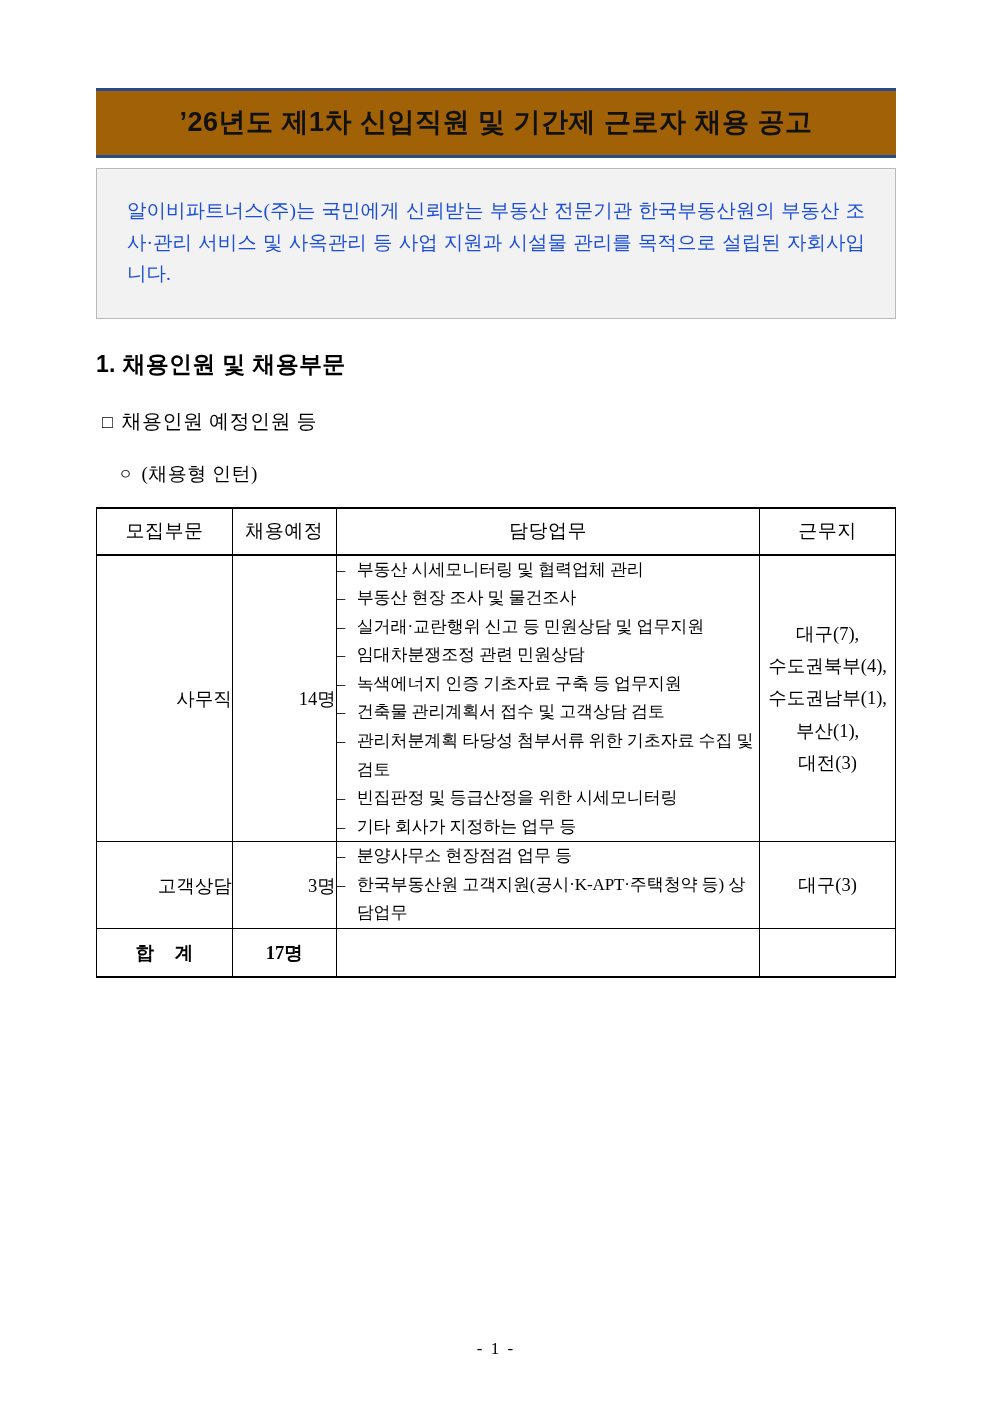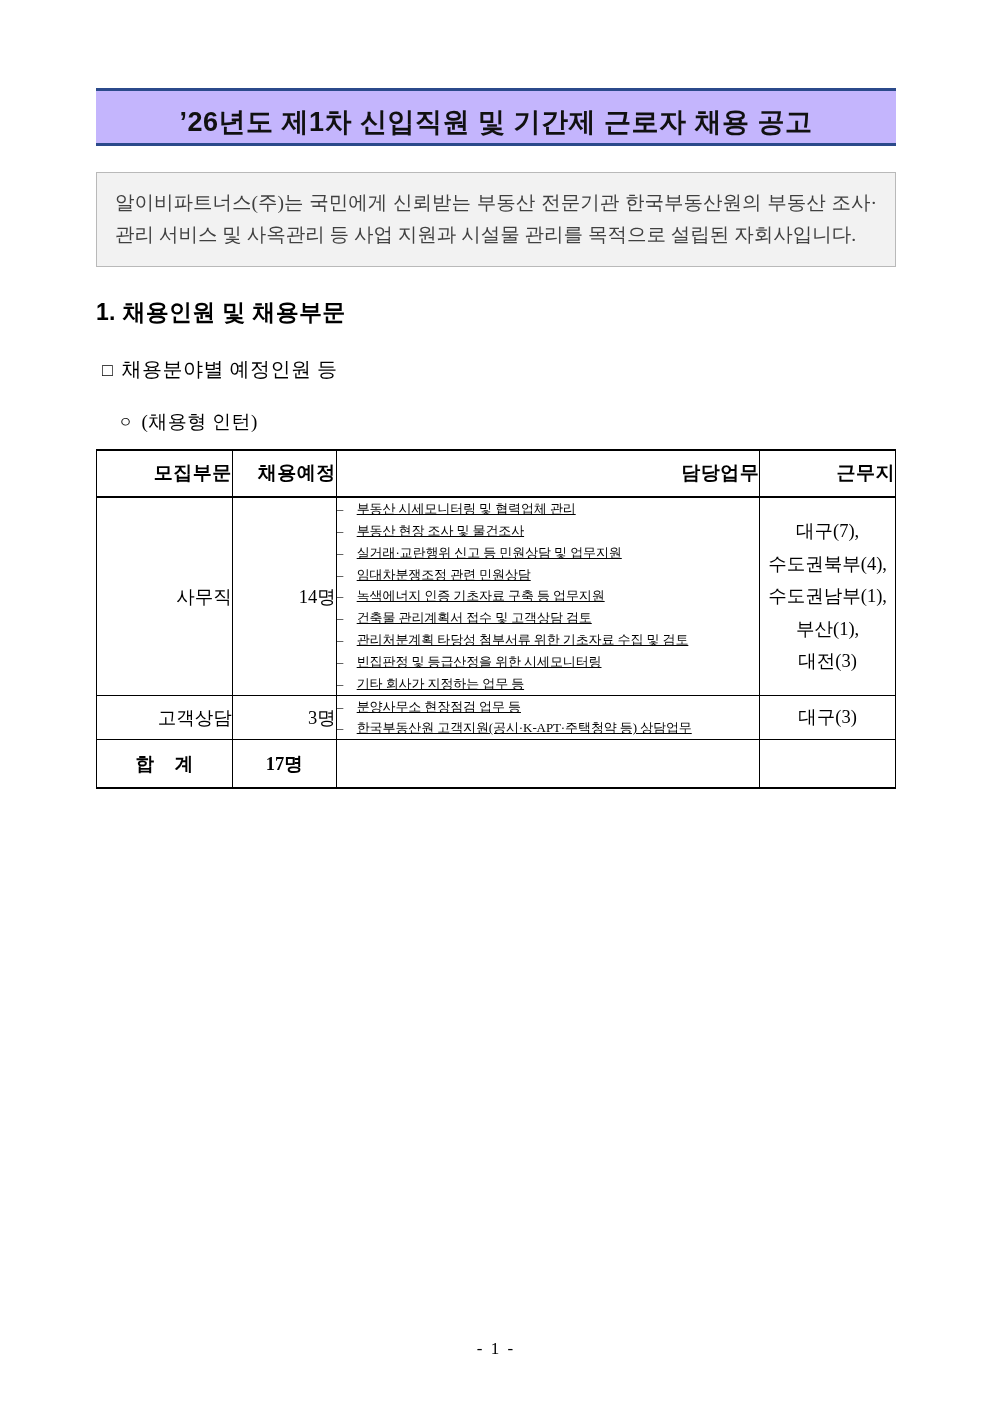--- a/index.html
+++ b/index.html
@@ -19,47 +19,47 @@
     width: 992px;
     height: 1403px;
     box-sizing: border-box;
     padding: 88px 96px 0 96px;
   }
 
   
   .title-box {
     border-top: 3px solid #2b4a8b;
     border-bottom: 3px solid #2b4a8b;
-    background: #c4b5fd;
-    text-align: center;
-    padding: 13px 0 3px 0;
-    margin-bottom: 26px;
+    background: #a16207;
+    text-align: center;
+    padding: 13px 0 15px 0;
+    margin-bottom: 10px;
   }
   .title-box .title-text {
     font-family: "Liberation Sans", "DejaVu Sans", sans-serif;
     font-size: 27px;
     font-weight: bold;
     letter-spacing: 0.5px;
     color: #111111;
   }
 
   
   .intro-box {
     border: 1px solid #b9b9b9;
     background: #f2f2f2;
     padding: 14px 18px 16px 18px;
     margin-bottom: 30px;
   }
   .intro-box p {
-    margin: 0;
+    margin: 12px;
     font-size: 19.5px;
     line-height: 1.62;
     text-align: justify;
     text-justify: inter-word;
-    color: #404040;
+    color: #1d4ed8;
   }
   .intro-box p + p {
     margin-top: 2px;
   }
 
   
   h2.section-heading {
     font-family: "Liberation Sans", "DejaVu Sans", sans-serif;
     font-size: 23px;
     font-weight: bold;
@@ -70,21 +70,21 @@
     font-size: 20px;
     margin: 0 0 26px 6px;
     letter-spacing: 0.5px;
   }
   .sub-heading .box-mark {
     font-size: 18px;
     margin-right: 8px;
   }
   .sub-sub-heading {
     font-size: 19px;
-    margin: 0 0 14px 22px;
+    margin: 0 0 20px 22px;
     letter-spacing: 0.5px;
     font-family: Liberation Serif, serif;
   }
   .sub-sub-heading .circ-mark {
     margin-right: 8px;
     font-size: 15px;
     vertical-align: 1px;
   }
 
   
@@ -95,22 +95,22 @@
   }
   table.recruit-table th,
   table.recruit-table td {
     border: 1px solid #000;
     padding: 0;
   }
   table.recruit-table thead th {
     border-top: 2px solid #000;
     border-bottom: 2px solid #000;
     font-size: 19px;
-    font-weight: bold;
-    text-align: right;
+    font-weight: normal;
+    text-align: center;
     padding: 9px 0 10px 0;
     letter-spacing: 0.5px;
   }
   table.recruit-table tbody td {
     font-size: 18.5px;
     vertical-align: middle;
   }
   td.cell-center {
     text-align: right;
     padding: 10px 4px;
@@ -126,23 +126,22 @@
   }
   ul.duty-list {
     list-style: none;
     margin: 0;
     padding: 0;
   }
   ul.duty-list li {
     position: relative;
     padding-left: 20px;
     line-height: 1.68;
-    font-size: 13px;
+    font-size: 17px;
     letter-spacing: -0.1px;
-    text-decoration: underline;
   }
   ul.duty-list li::before {
     content: "–";
     position: absolute;
     left: 0;
     top: 0;
   }
   tr.total-row td {
     border-top: 1px solid #000;
     border-bottom: 2px solid #000;
@@ -179,21 +178,21 @@
     <span class="title-text">’26년도 제1차 신입직원 및 기간제 근로자 채용 공고</span>
   </div>
 
   <div class="intro-box">
     <p>알이비파트너스(주)는 국민에게 신뢰받는 부동산 전문기관 한국부동산원의 부동산 조사·관리 서비스 및 사옥관리 등 사업 지원과 시설물 관리를 목적으로 설립된 자회사입니다.</p>
   </div>
 
   <h2 class="section-heading">1. 채용인원 및 채용부문</h2>
 
   <div class="sub-heading">
-    <span class="box-mark">□</span><span>채용분야별 예정인원 등</span>
+    <span class="box-mark">□</span><span>채용인원 예정인원 등</span>
   </div>
 
   <div class="sub-sub-heading">
     <span class="circ-mark">ㅇ</span><span>(채용형 인턴)</span>
   </div>
 
   <table class="recruit-table">
     <colgroup>
       <col style="width:17%">
       <col style="width:13%">

